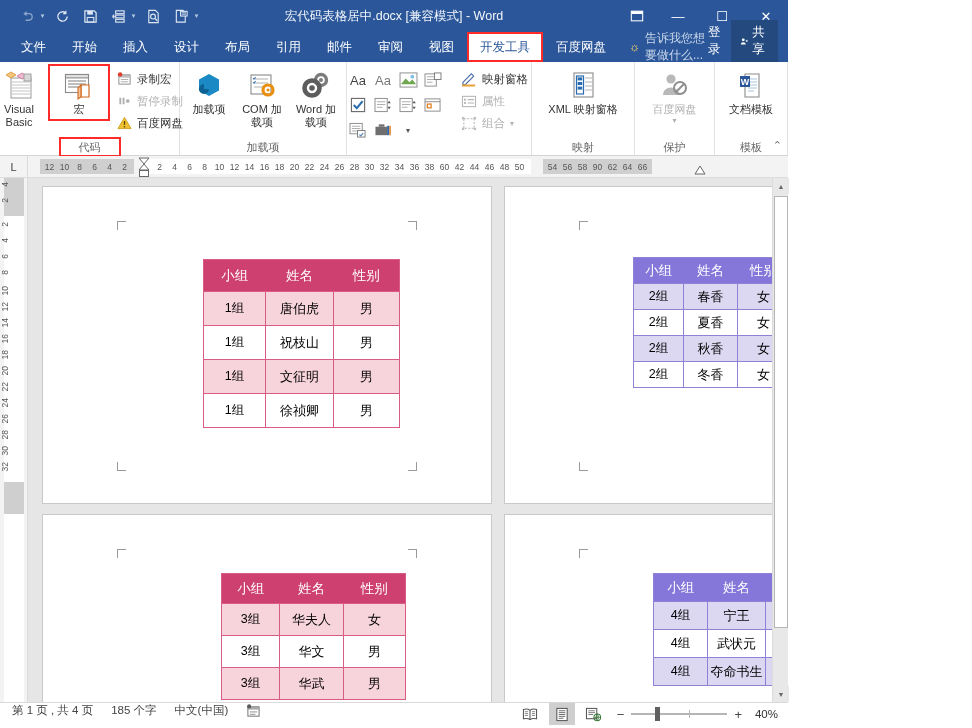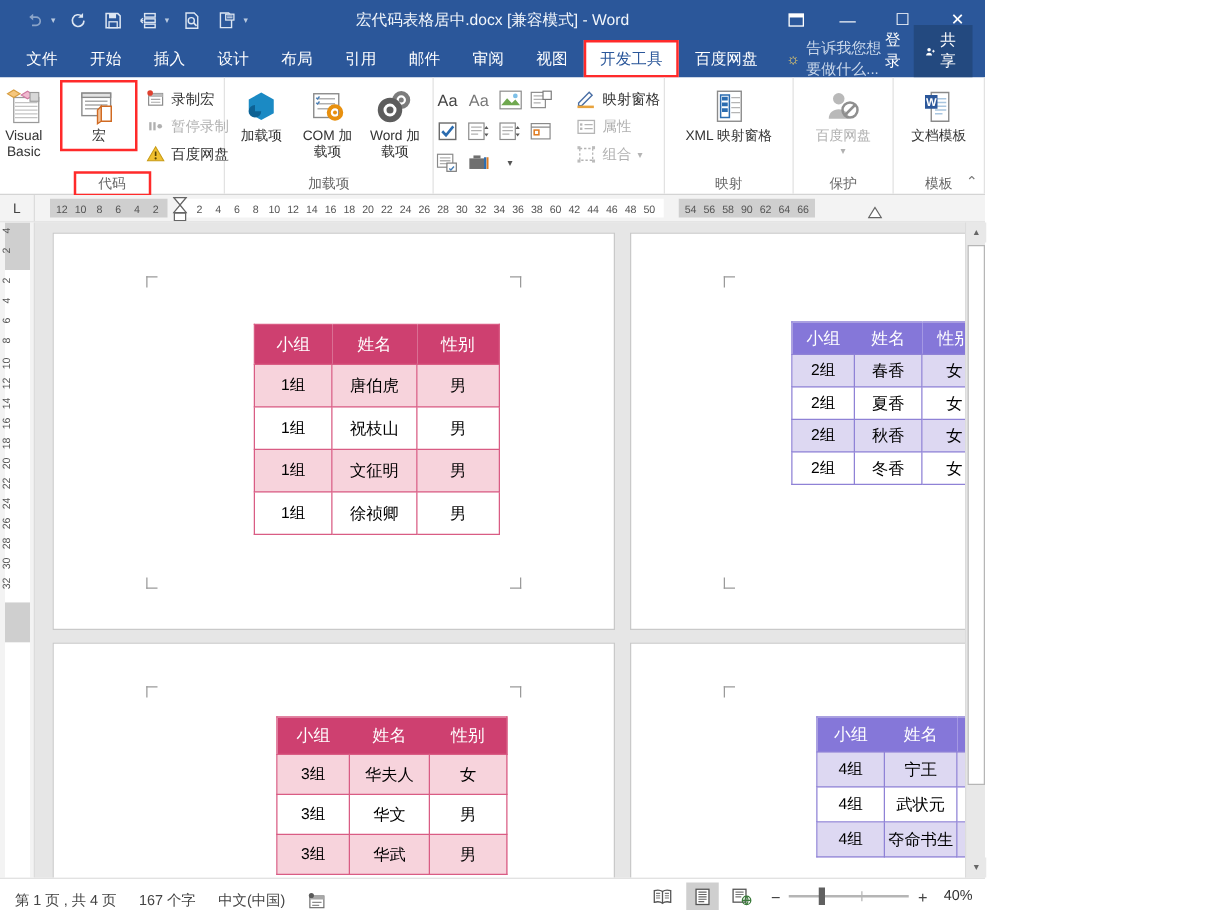--- a/index.html
+++ b/index.html
@@ -150,21 +150,21 @@
   table.doctable th, table.doctable td {
     text-align: center; vertical-align: middle; padding: 0;
     font-weight: normal; white-space: nowrap;
   }
   table.doctable th { color: #ffffff; font-size: 13.5px; }
   .t-group { font-weight: bold; font-size: 12.5px; }
 
   
   .statusbar {
     height: 26px; background: #ffffff; border-top: 1px solid #d9d9d9;
-    display: flex; align-items: flex-end; flex: none; font-size: 11.5px; color: #444;
+    display: flex; align-items: flex-start; flex: none; font-size: 11.5px; color: #444;
   }
   .sb-left { display: flex; align-items: center; gap: 18px; padding-left: 12px; }
   .sb-item { white-space: nowrap; }
   .sb-right { margin-left: auto; display: flex; align-items: center; gap: 6px; padding-right: 10px; }
   .viewbtn { width: 26px; height: 22px; display: flex; align-items: center; justify-content: center;
              color: #555; font-size: 13px; }
   .viewbtn.active { background: #cfcfcf; }
   .zoomslider { display: flex; align-items: center; gap: 7px; margin-left: 4px; }
   .zs-track { width: 96px; height: 2px; background: #b5b5b5; position: relative; }
   .zs-thumb { position: absolute; top: -6px; left: 24px; width: 5px; height: 14px; background: #606060; }
@@ -804,21 +804,21 @@
     <div class="vscroll">
       <div class="vs-arrow up">▲</div>
       <div class="vs-thumb"></div>
       <div class="vs-arrow down">▼</div>
     </div>
   </div>
 
   <div class="statusbar">
     <div class="sb-left">
       <span class="sb-item">第 1 页 , 共 4 页</span>
-      <span class="sb-item">167 个字</span>
+      <span class="sb-item">185 个字</span>
       <span class="sb-item">中文(中国)</span>
       <span class="sb-item">
         <svg width="15" height="14" viewBox="0 0 16 15">
             <rect x="2" y="3" width="12" height="10" fill="#ffffff" stroke="#6b6b6b" stroke-width="1"></rect>
             <rect x="2" y="3" width="12" height="3" fill="#a8a8a8"></rect>
             <path d="M4 8.5h8M4 11h6" stroke="#8a8a8a" stroke-width="1"></path>
             <circle cx="3.3" cy="2.6" r="2.2" fill="#5a5a5a"></circle>
           </svg>
       </span>
     </div>

